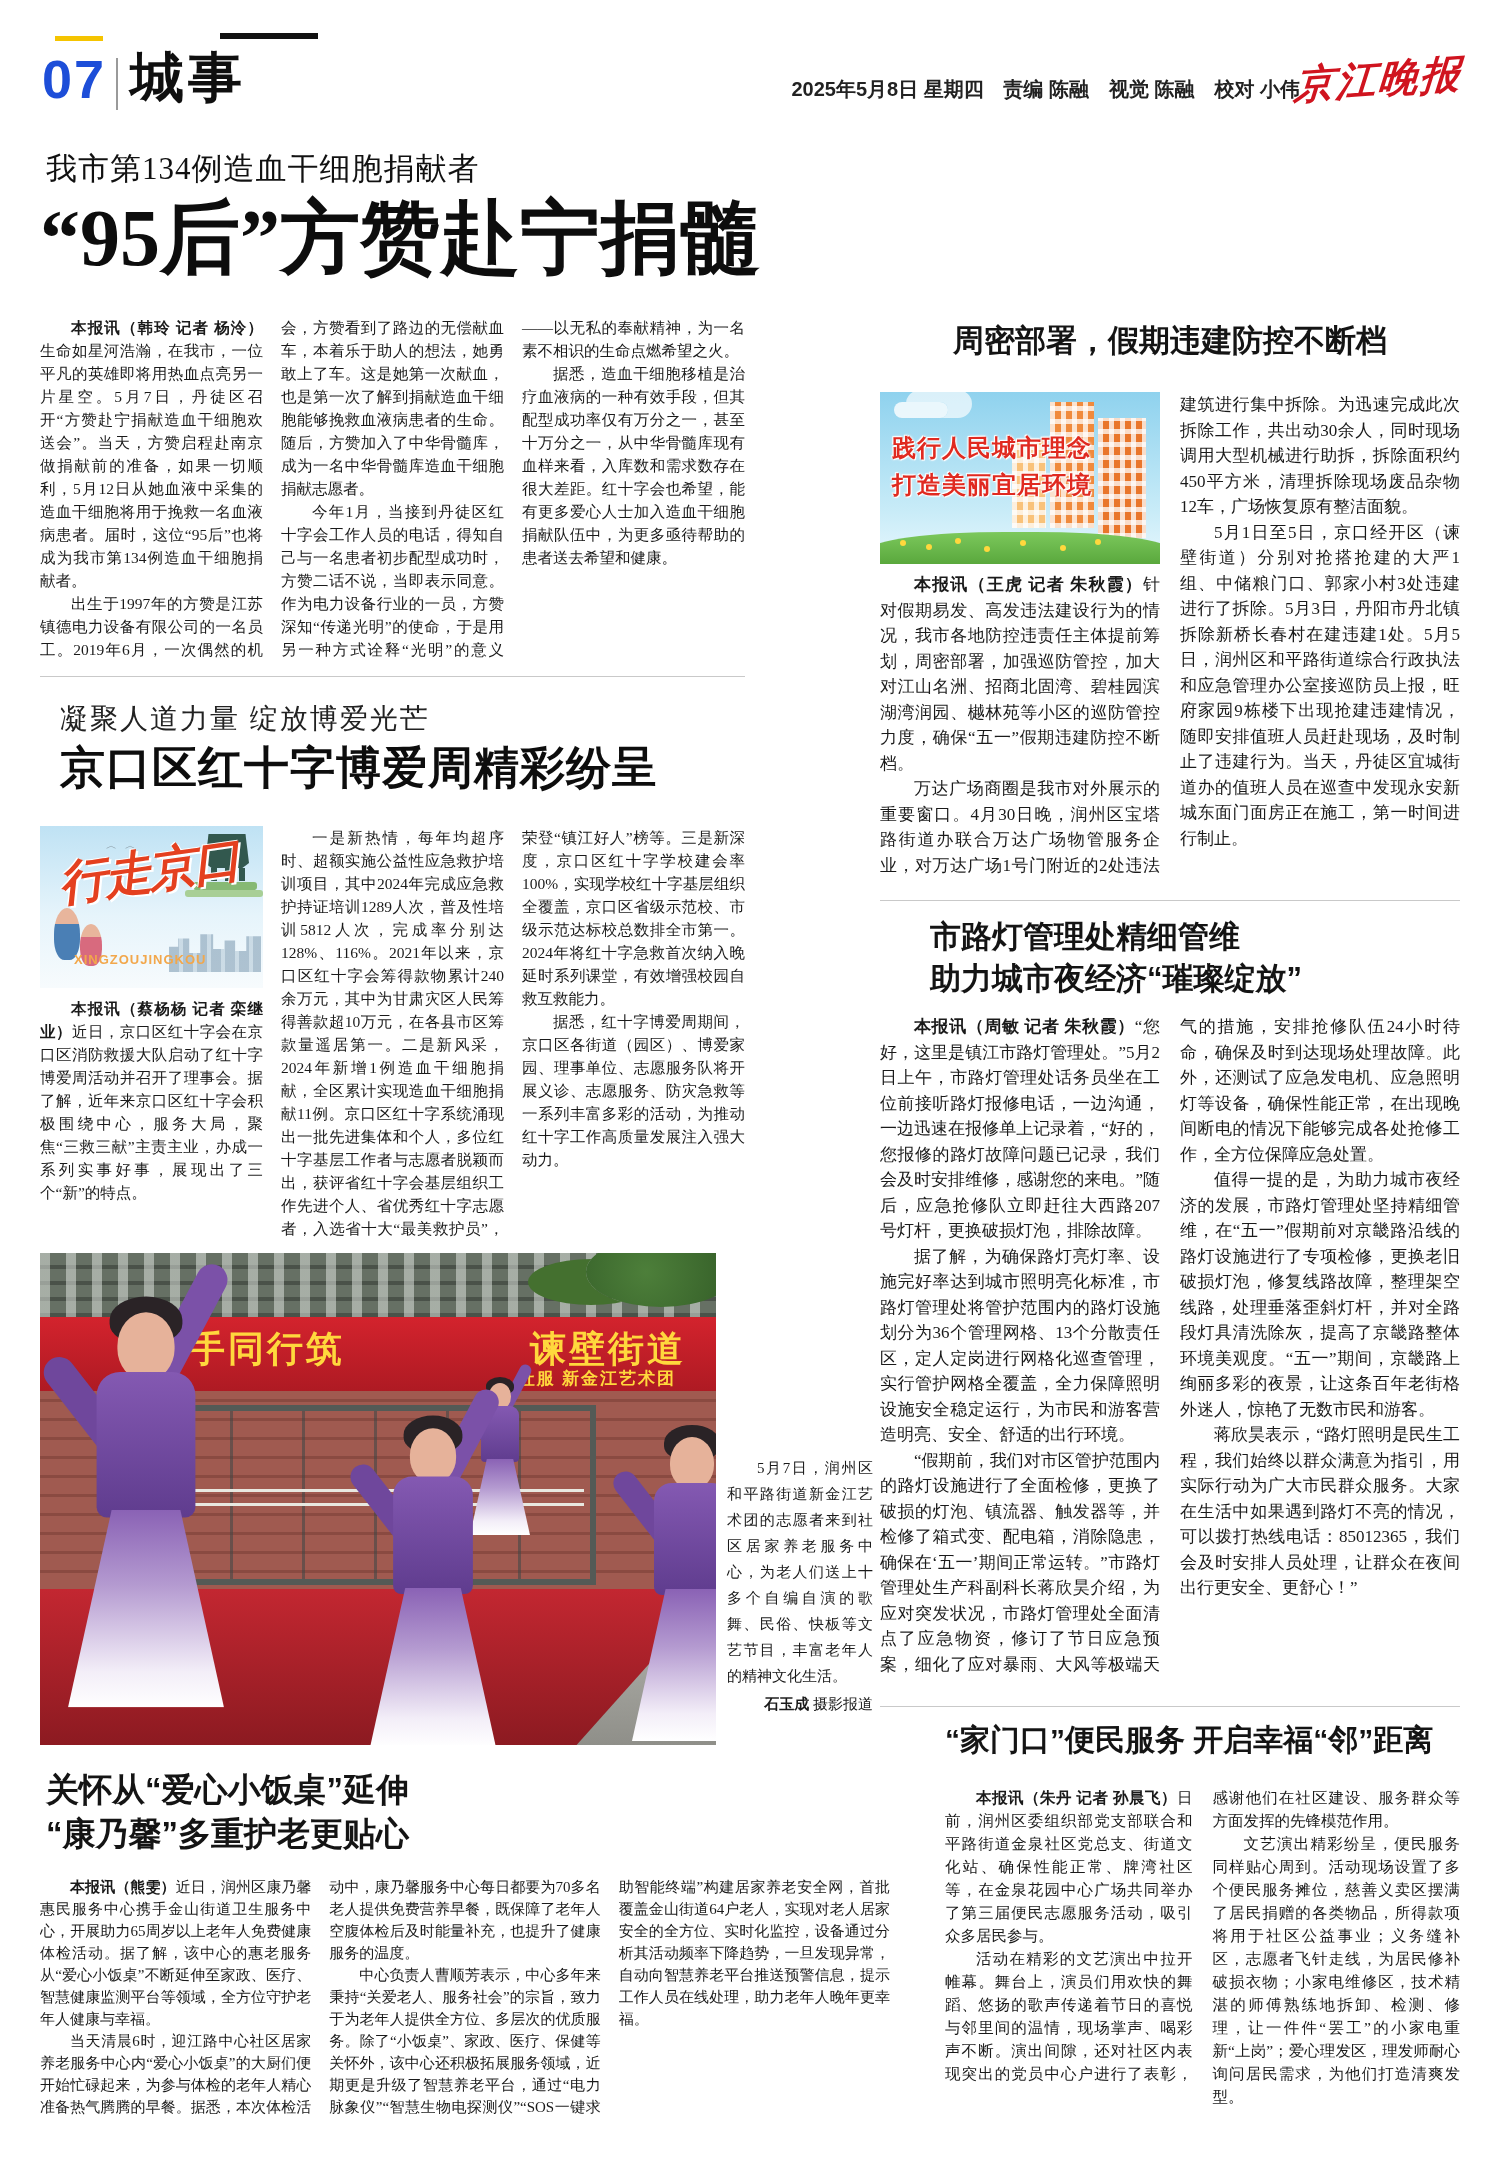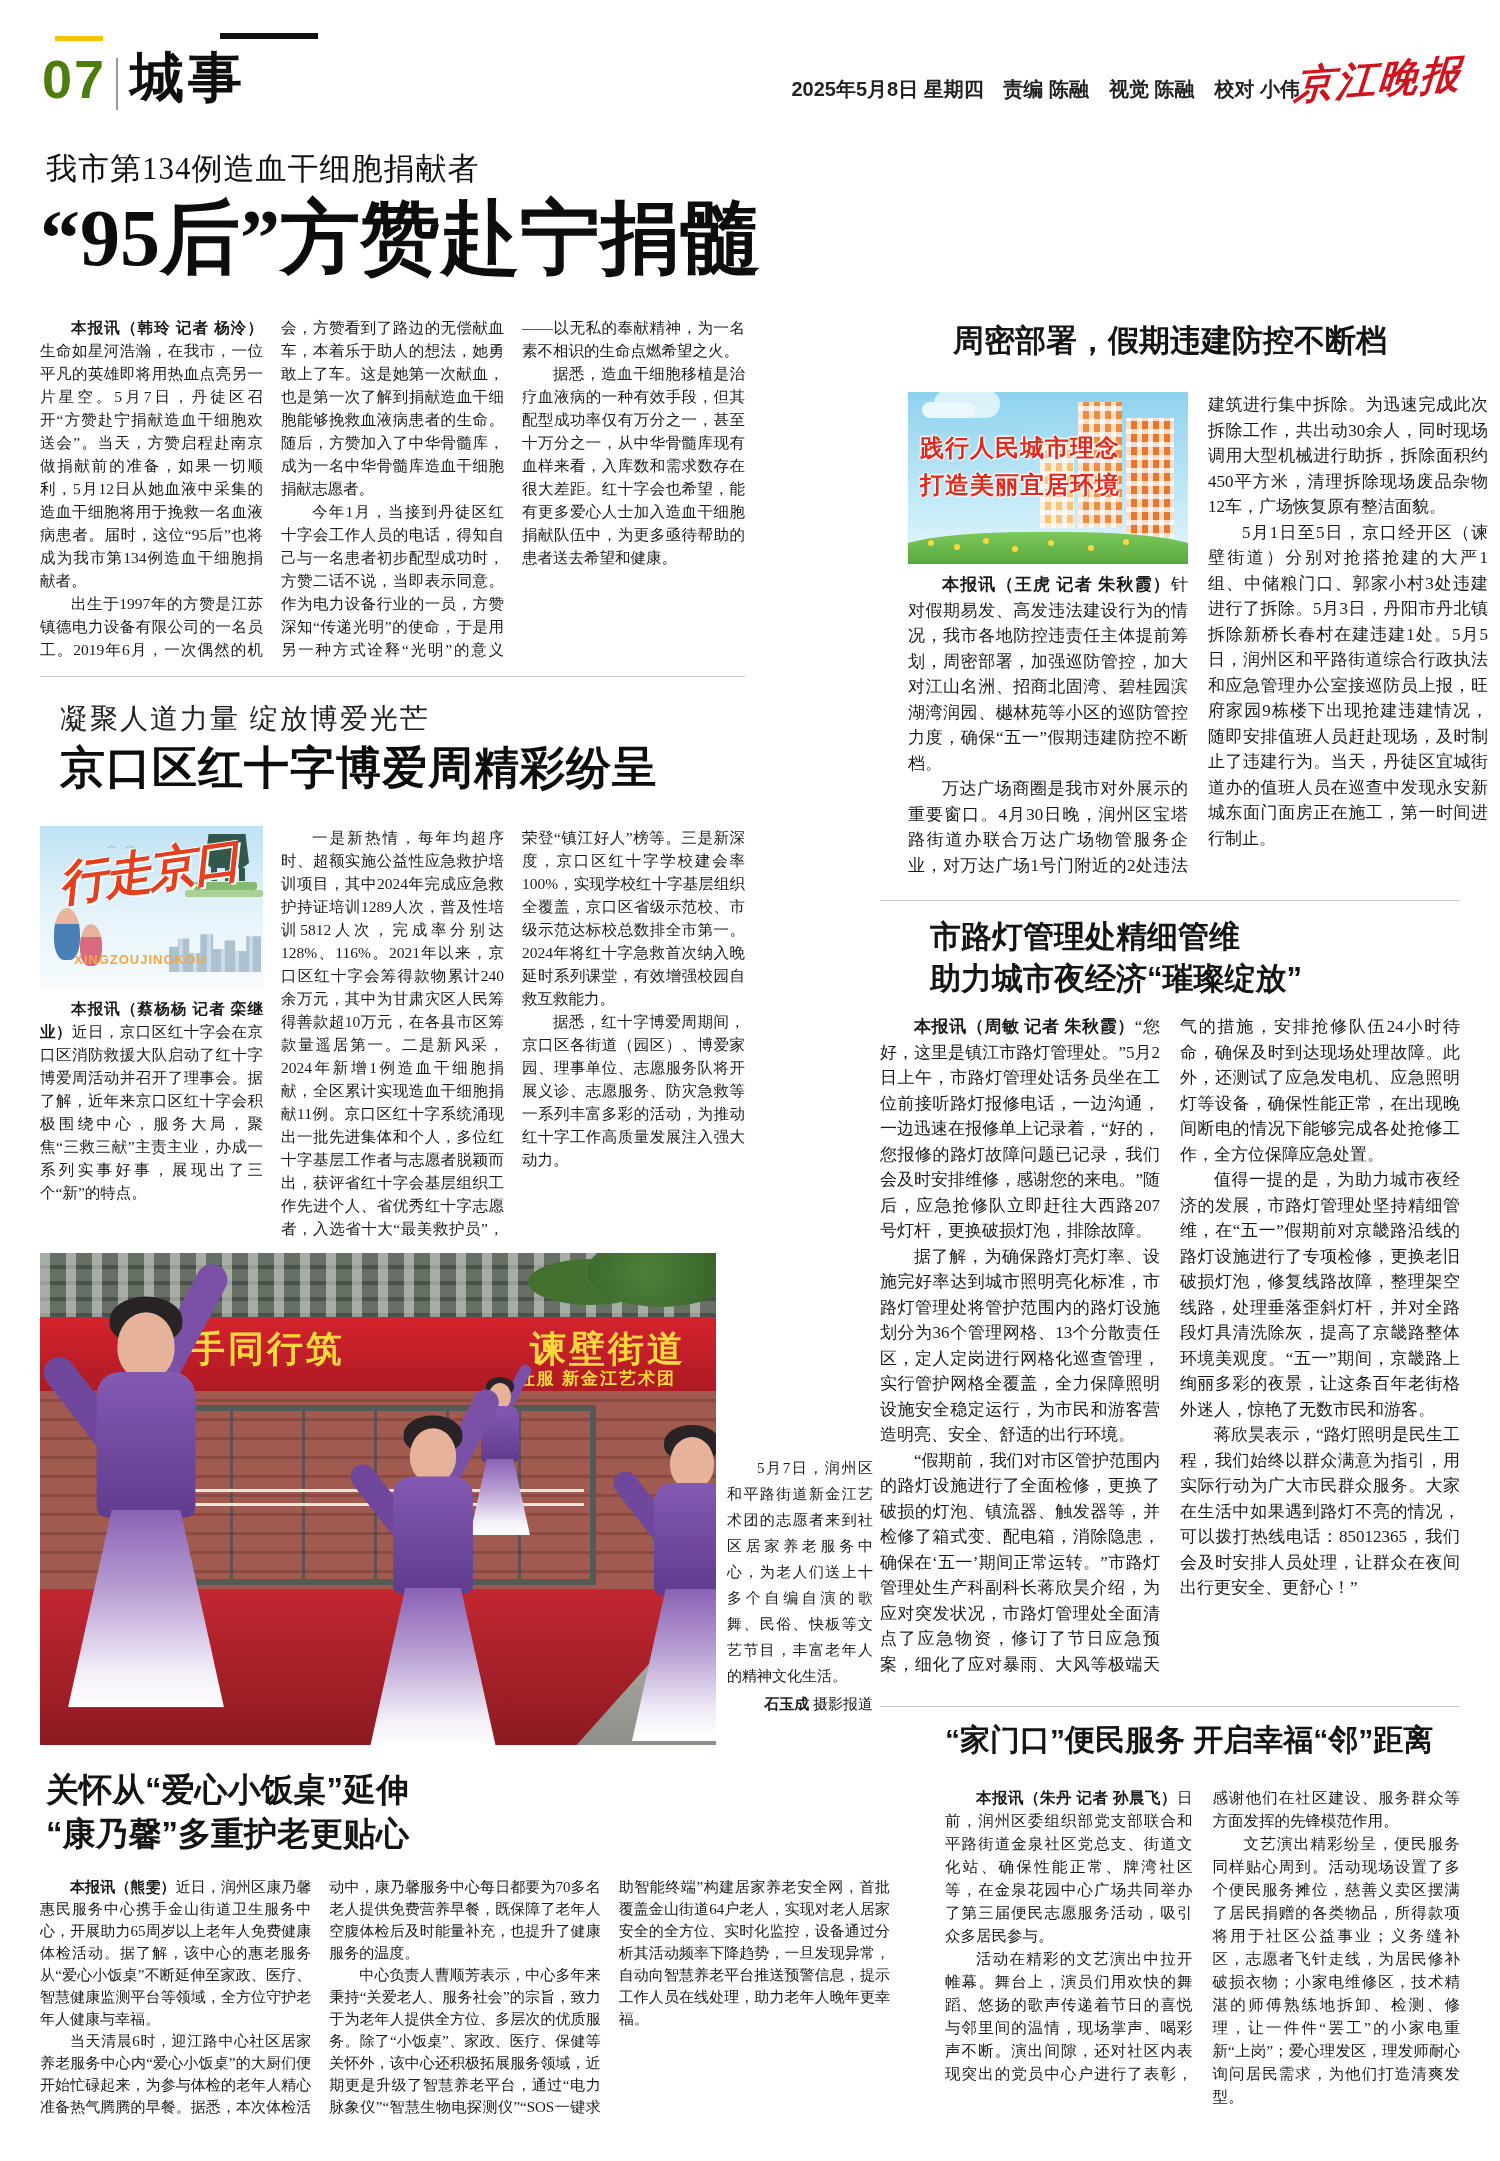--- a/index.html
+++ b/index.html
@@ -3,21 +3,21 @@
 <meta charset="utf-8">
 <style>
   html,body{margin:0;padding:0;background:#e8e8e8;}
   .page{position:relative;width:1500px;height:2161px;background:#ffffff;margin:0 auto;
         font-family:"Liberation Serif",serif;color:#1a1a1a;overflow:hidden;}
   .abs{position:absolute;}
 
   
   .deco-yellow{left:55px;top:36px;width:48px;height:5px;background:#f5c400;}
   .deco-black{left:220px;top:33px;width:98px;height:6px;background:#111;}
-  .page-no{left:42px;top:48px;font-family:"Liberation Sans",sans-serif;font-size:54px;font-weight:700;color:#4d7c0f;letter-spacing:2px;}
+  .page-no{left:42px;top:48px;font-family:"Liberation Sans",sans-serif;font-size:54px;font-weight:700;color:#1d4ed8;letter-spacing:2px;}
   .head-divider{left:116px;top:58px;width:2px;height:52px;background:#9a9a9a;}
   .section-title{left:130px;top:42px;font-size:54px;font-weight:700;color:#0f0f0f;letter-spacing:4px;}
   .dateline{right:200px;top:76px;font-family:"Liberation Sans",sans-serif;font-size:20px;font-weight:700;color:#222;white-space:nowrap;}
   .dateline span{margin-left:14px;}
   .paper-logo{right:38px;top:52px;font-size:40px;font-weight:900;font-style:italic;color:#d0141f;
               transform:rotate(-4deg) skewX(-8deg);letter-spacing:2px;}
 
   
   .body-text p{margin:0;text-indent:2em;text-align:justify;}
   .body-text b{font-weight:700;}
@@ -213,21 +213,21 @@
 
   <div class="abs caption">
     <div class="cap-body">5月7日，润州区和平路街道新金江艺术团的志愿者来到社区居家养老服务中心，为老人们送上十多个自编自演的歌舞、民俗、快板等文艺节目，丰富老年人的精神文化生活。</div>
     <div class="credit">
       <b>石玉成</b>
       <span>摄影报道</span>
     </div>
   </div>
 
   <div class="abs sans-head demo-headline">周密部署，假期违建防控不断档</div>
-  <div class="abs cols2 body-text rz" style="left:880px;top:392px;width:580px;height:498px;margin-left:28px;">
+  <div class="abs cols2 body-text rz" style="left:880px;top:392px;width:580px;height:498px;">
     <div class="promo-box">
       <div class="cloud"></div>
       <div class="bld bld3"></div>
       <div class="bld bld1"></div>
       <div class="bld bld2"></div>
       <div class="grass"></div>
       <div class="flowers"></div>
       <div class="promo-text">
         <div>践行人民城市理念</div>
         <div>打造美丽宜居环境</div>

